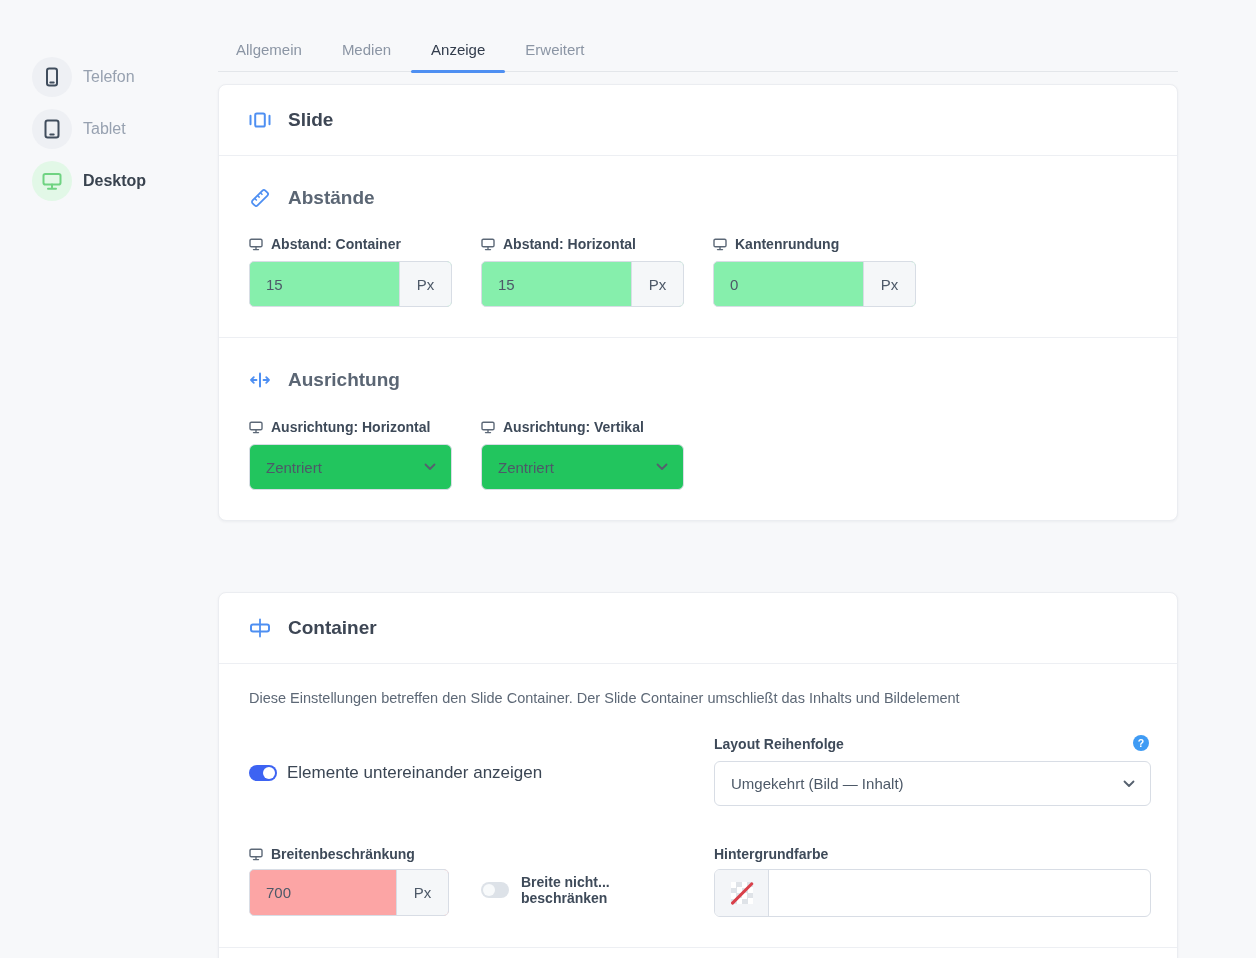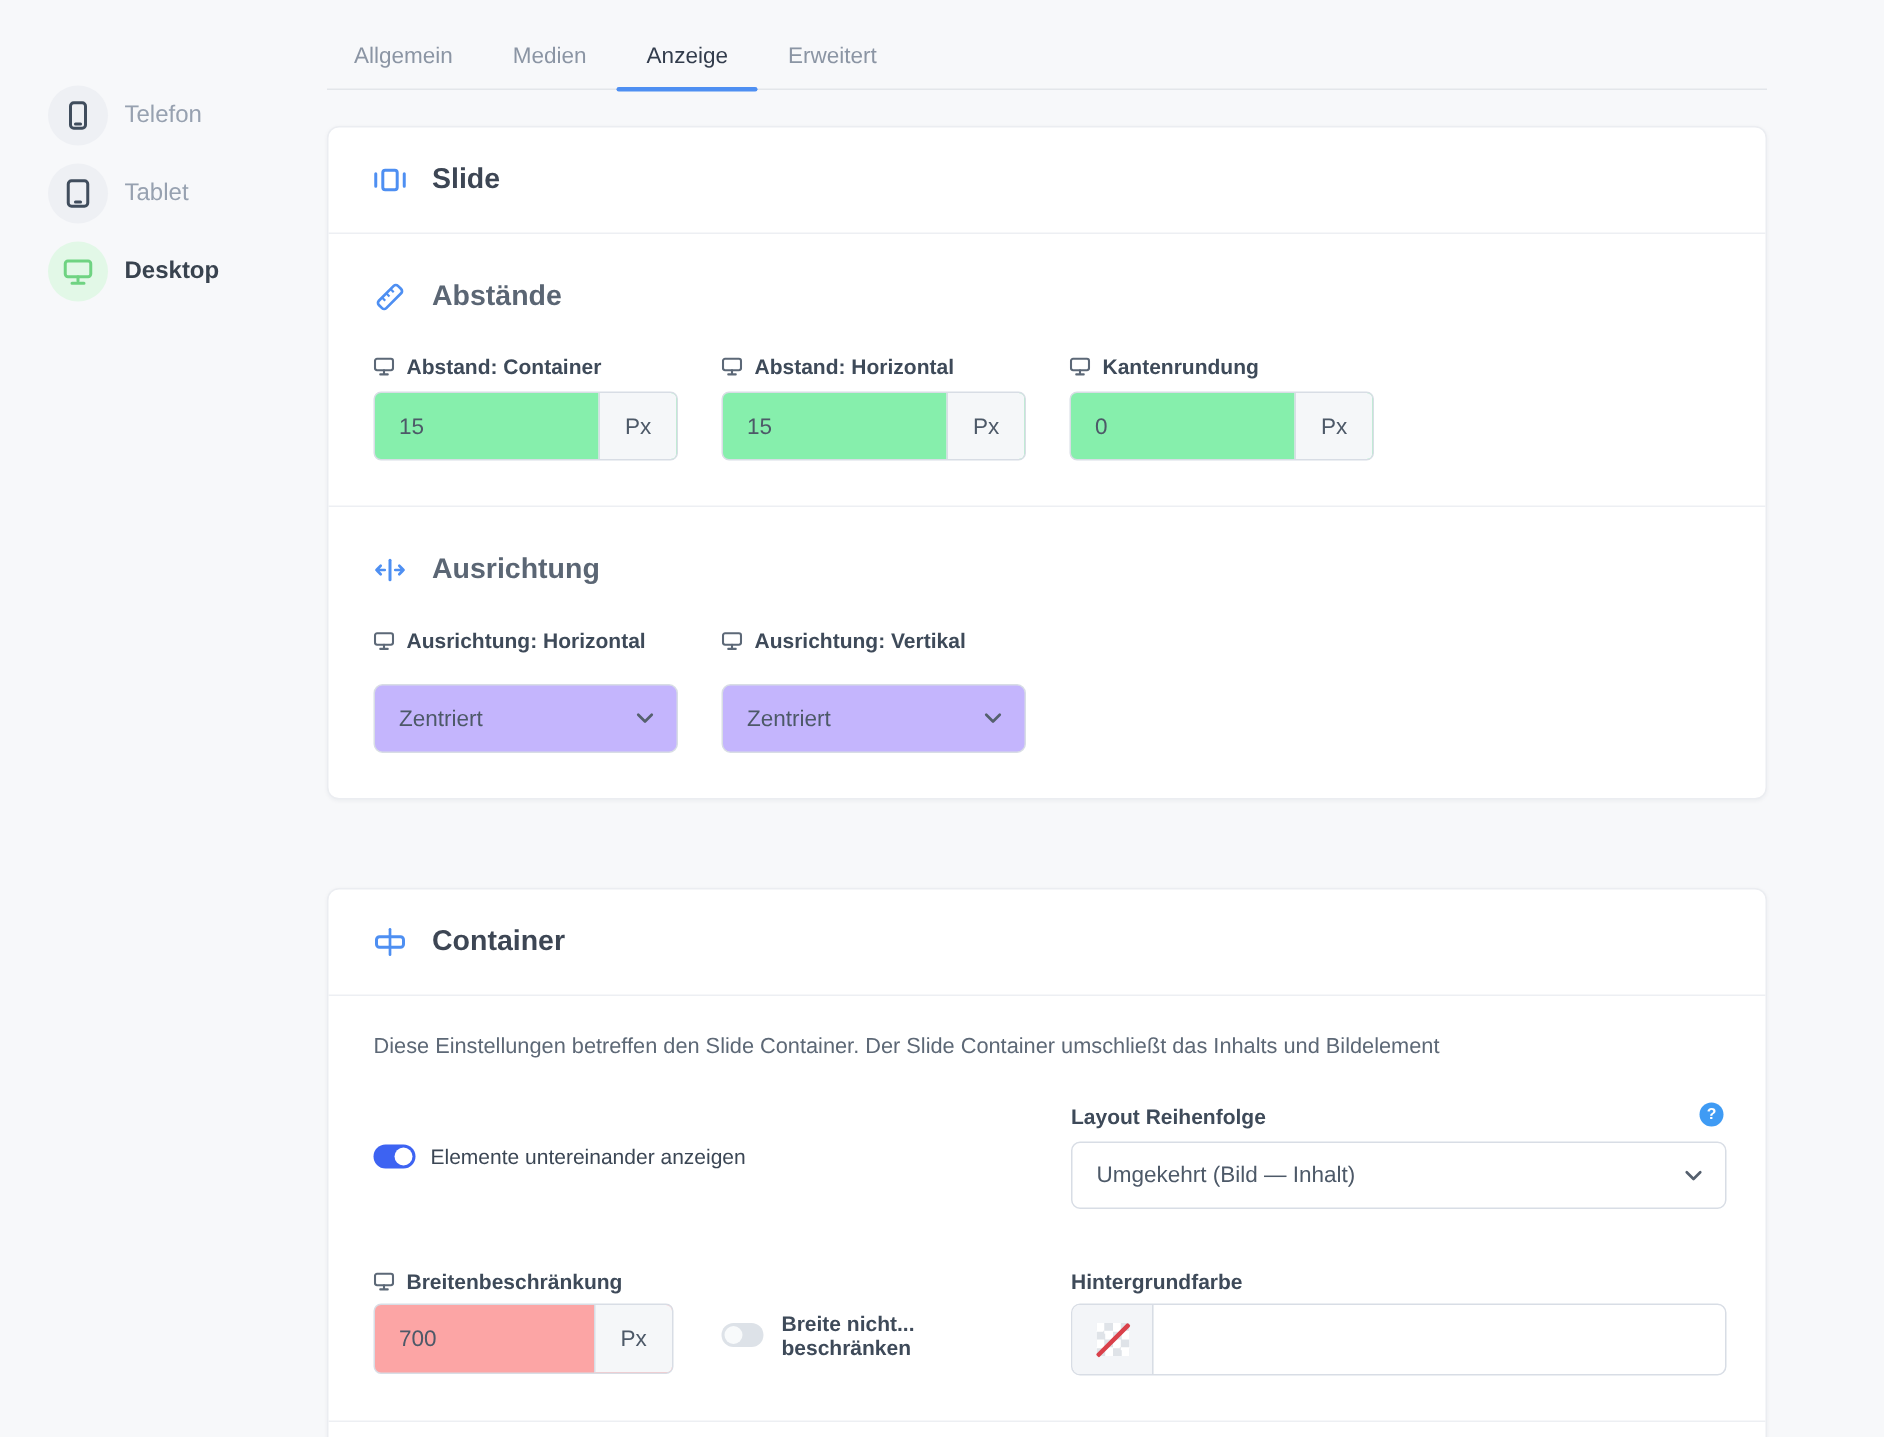--- a/index.html
+++ b/index.html
@@ -17,21 +17,21 @@
   .device-circle {
     width:40px; height:40px; border-radius:50%; background:#eef0f4;
     display:flex; align-items:center; justify-content:center; flex:none;
   }
   .device-item.active .device-circle { background:#e2f8e7; }
   .device-label { margin-left:11px; font-size:16px; color:#97a1b0; }
   .device-item.active .device-label { color:#39434f; font-weight:700; }
 
   
   .tab-bar {
-    position:absolute; left:218px; top:0; width:960px; height:60px;
+    position:absolute; left:218px; top:0; width:960px; height:72px;
     border-bottom:1px solid #e3e6ea; display:flex; align-items:flex-end;
     box-sizing:border-box;
   }
   .tab {
     padding:0 20px 13px; font-size:15px; color:#8b95a4; position:relative; cursor:pointer;
   }
   .tab:first-child { padding-left:18px; }
   .tab.active { color:#323c4c; font-weight:500; }
   .tab.active::after {
     content:""; position:absolute; left:0; right:0; bottom:-2px; height:3px;
@@ -74,40 +74,40 @@
   }
   .unit {
     width:51px; flex:none; border-left:1px solid #d8dde5; background:#f5f7f9;
     display:flex; align-items:center; justify-content:center; font-size:15px; color:#4d5968;
   }
 
   .section-desc { font-size:14.5px; color:#5d6876; margin-top:15px; }
 
   .selects-row { display:flex; gap:29px; margin-top:28px; }
   .select-box {
-    margin-top:21px; height:46px; border:1px solid #d8dde5; border-radius:6px;
+    margin-top:9px; height:46px; border:1px solid #d8dde5; border-radius:6px;
     display:flex; align-items:center; justify-content:space-between;
-    padding:0 15px 0 16px; font-size:15px; color:#4d5968; background:#c4b5fd;
+    padding:0 15px 0 16px; font-size:15px; color:#4d5968; background:#22c55e;
     box-sizing:border-box; cursor:pointer;
   }
 
   
   .c2-desc { position:absolute; left:30px; right:30px; top:97px; font-size:14.5px; color:#5d6876; }
 
   .toggle {
     width:28px; height:16px; border-radius:8px; position:relative; flex:none; cursor:pointer;
   }
   .toggle .knob { position:absolute; top:2px; width:12px; height:12px; border-radius:50%; background:#fff; }
   .toggle.on { background:#3d63f2; }
   .toggle.on .knob { left:14px; }
   .toggle.off { background:#dde2e8; }
   .toggle.off .knob { left:2px; background:#f8fafb; }
 
   .stack-toggle-row { position:absolute; left:30px; top:170px; display:flex; align-items:center; gap:10px; }
-  .stack-toggle-label { font-size:14px; color:#3b4654; }
+  .stack-toggle-label { font-size:17px; color:#3b4654; }
 
   .layout-label { position:absolute; left:495px; top:143px; font-size:14px; font-weight:700; color:#3e4a59; }
   .help-icon {
     position:absolute; left:914px; top:142px; width:16px; height:16px; border-radius:50%;
     background:#3f9bf4; color:#fff; font-size:10.5px; font-weight:700;
     display:flex; align-items:center; justify-content:center; cursor:pointer;
   }
   .layout-select {
     position:absolute; left:495px; top:168px; width:437px; height:45px;
     border:1px solid #d8dde5; border-radius:6px; background:#fff; box-sizing:border-box;

